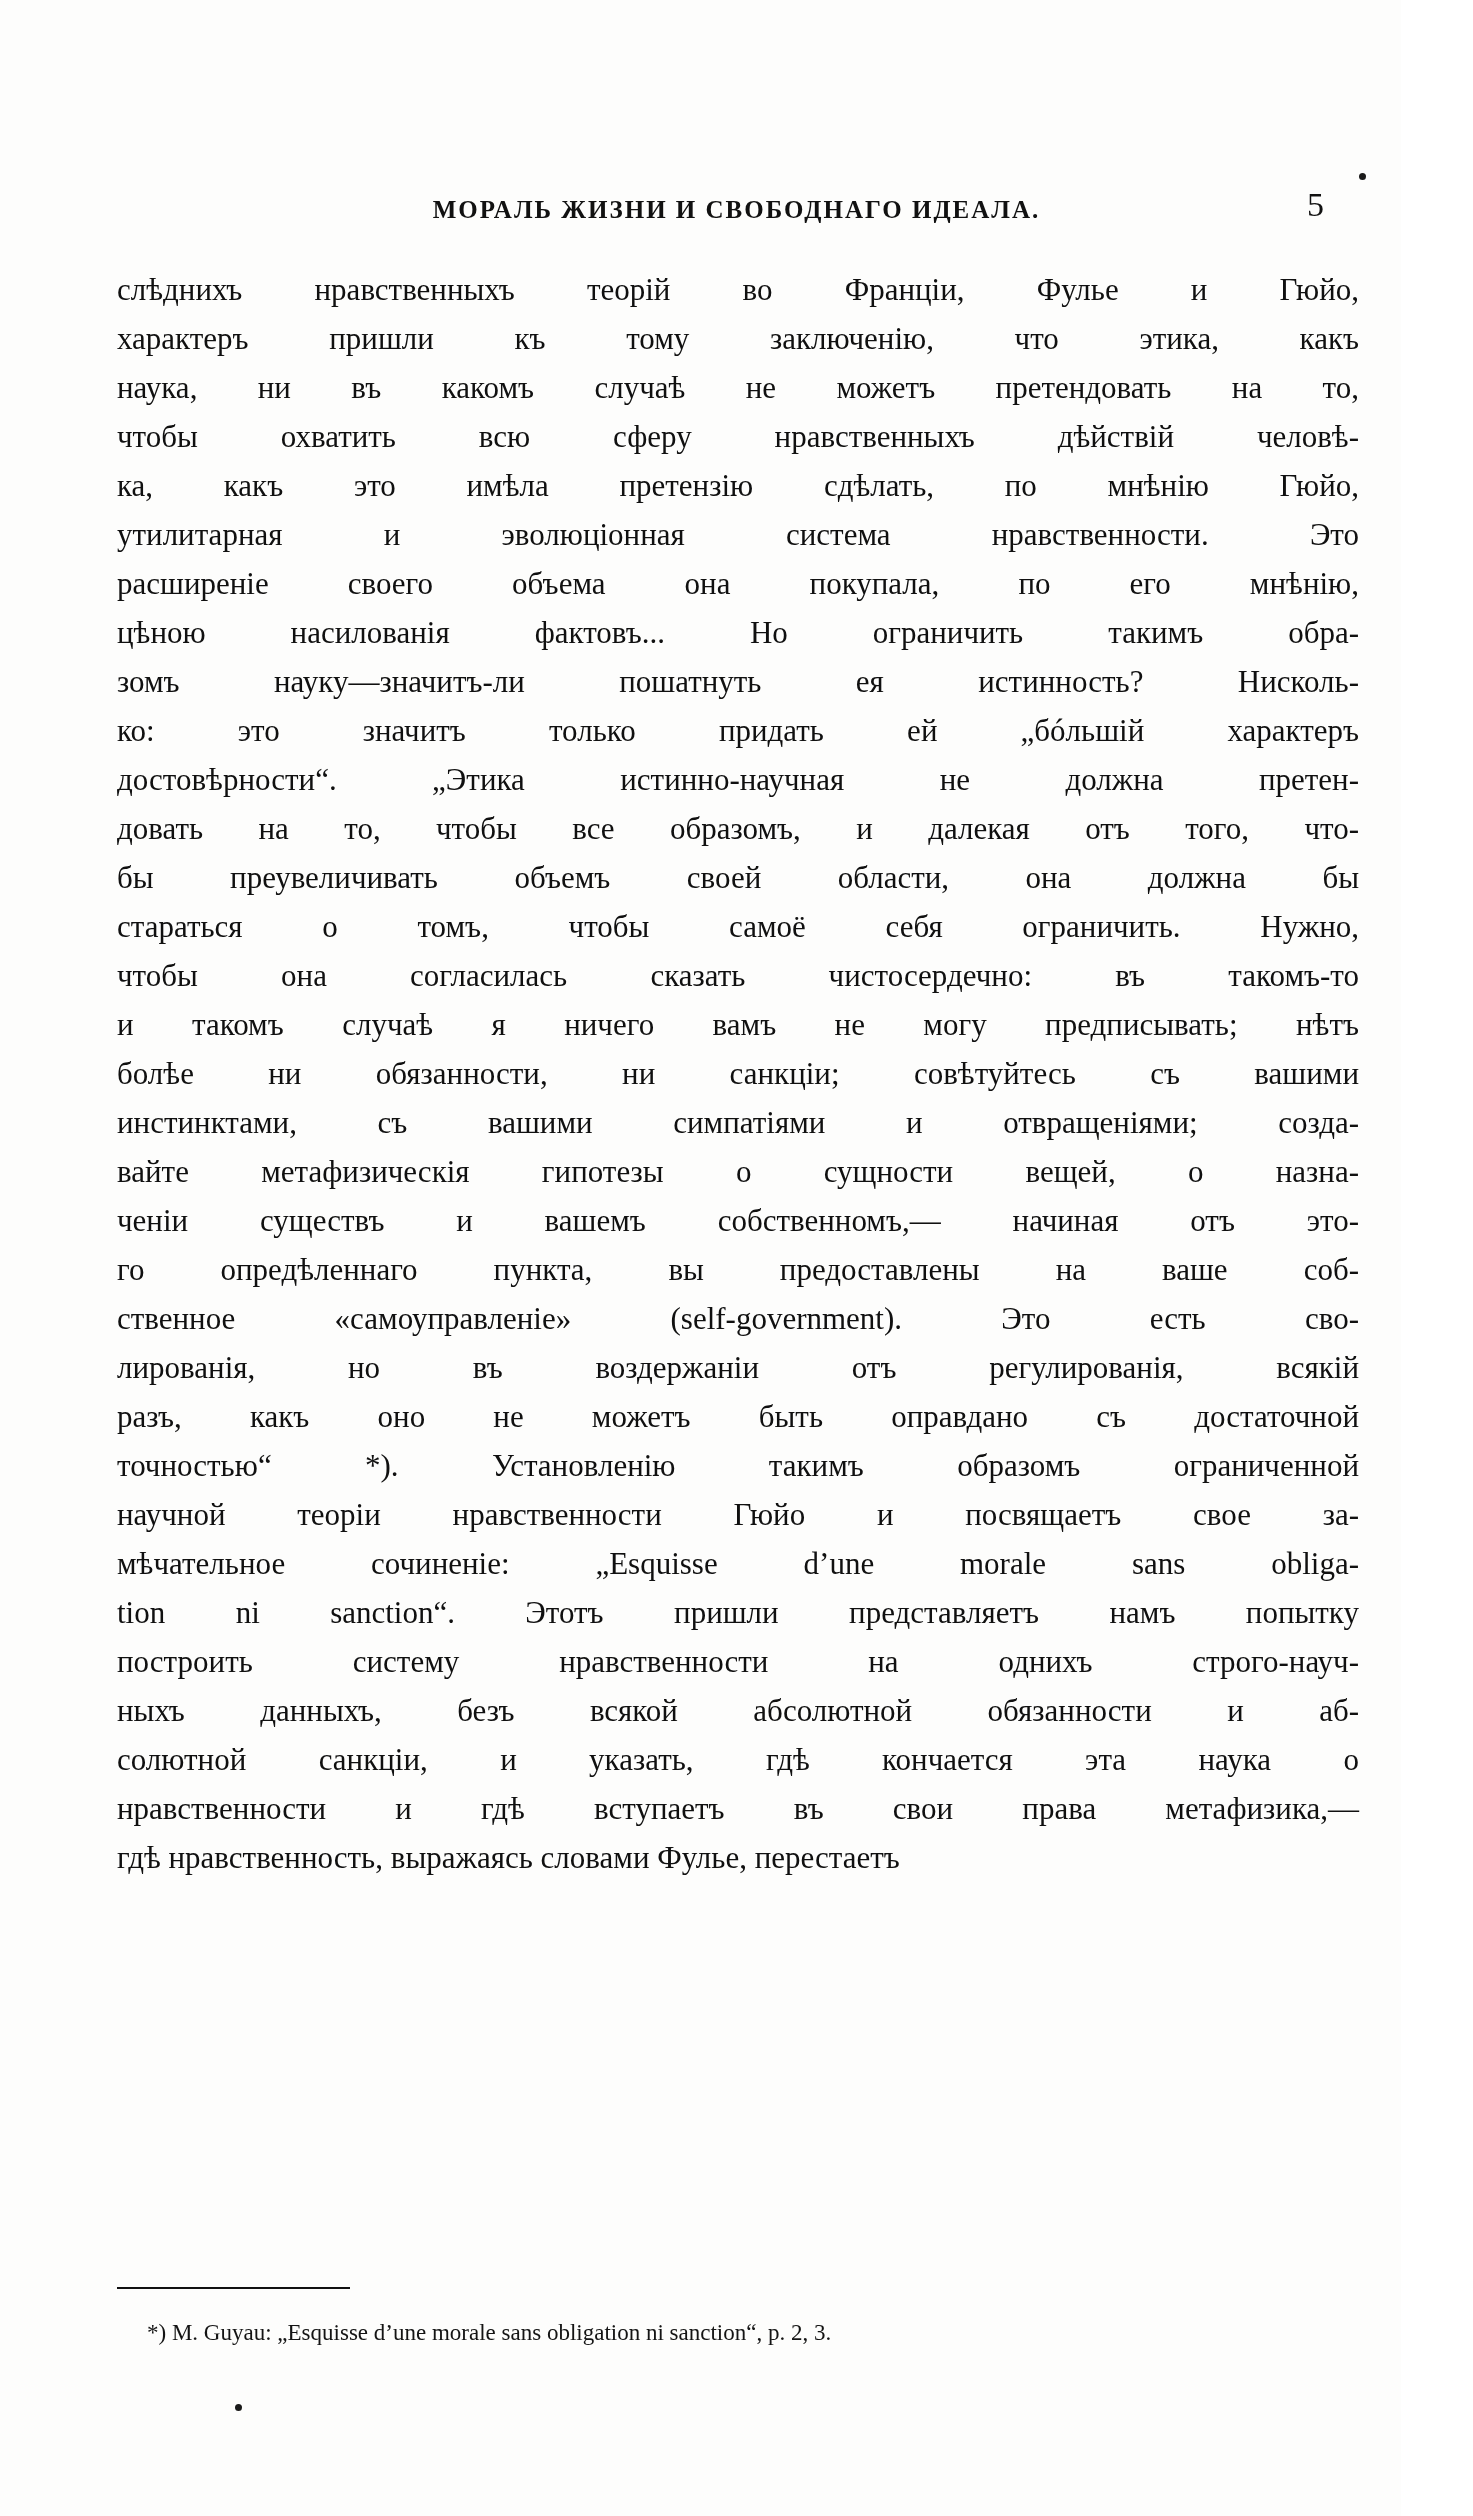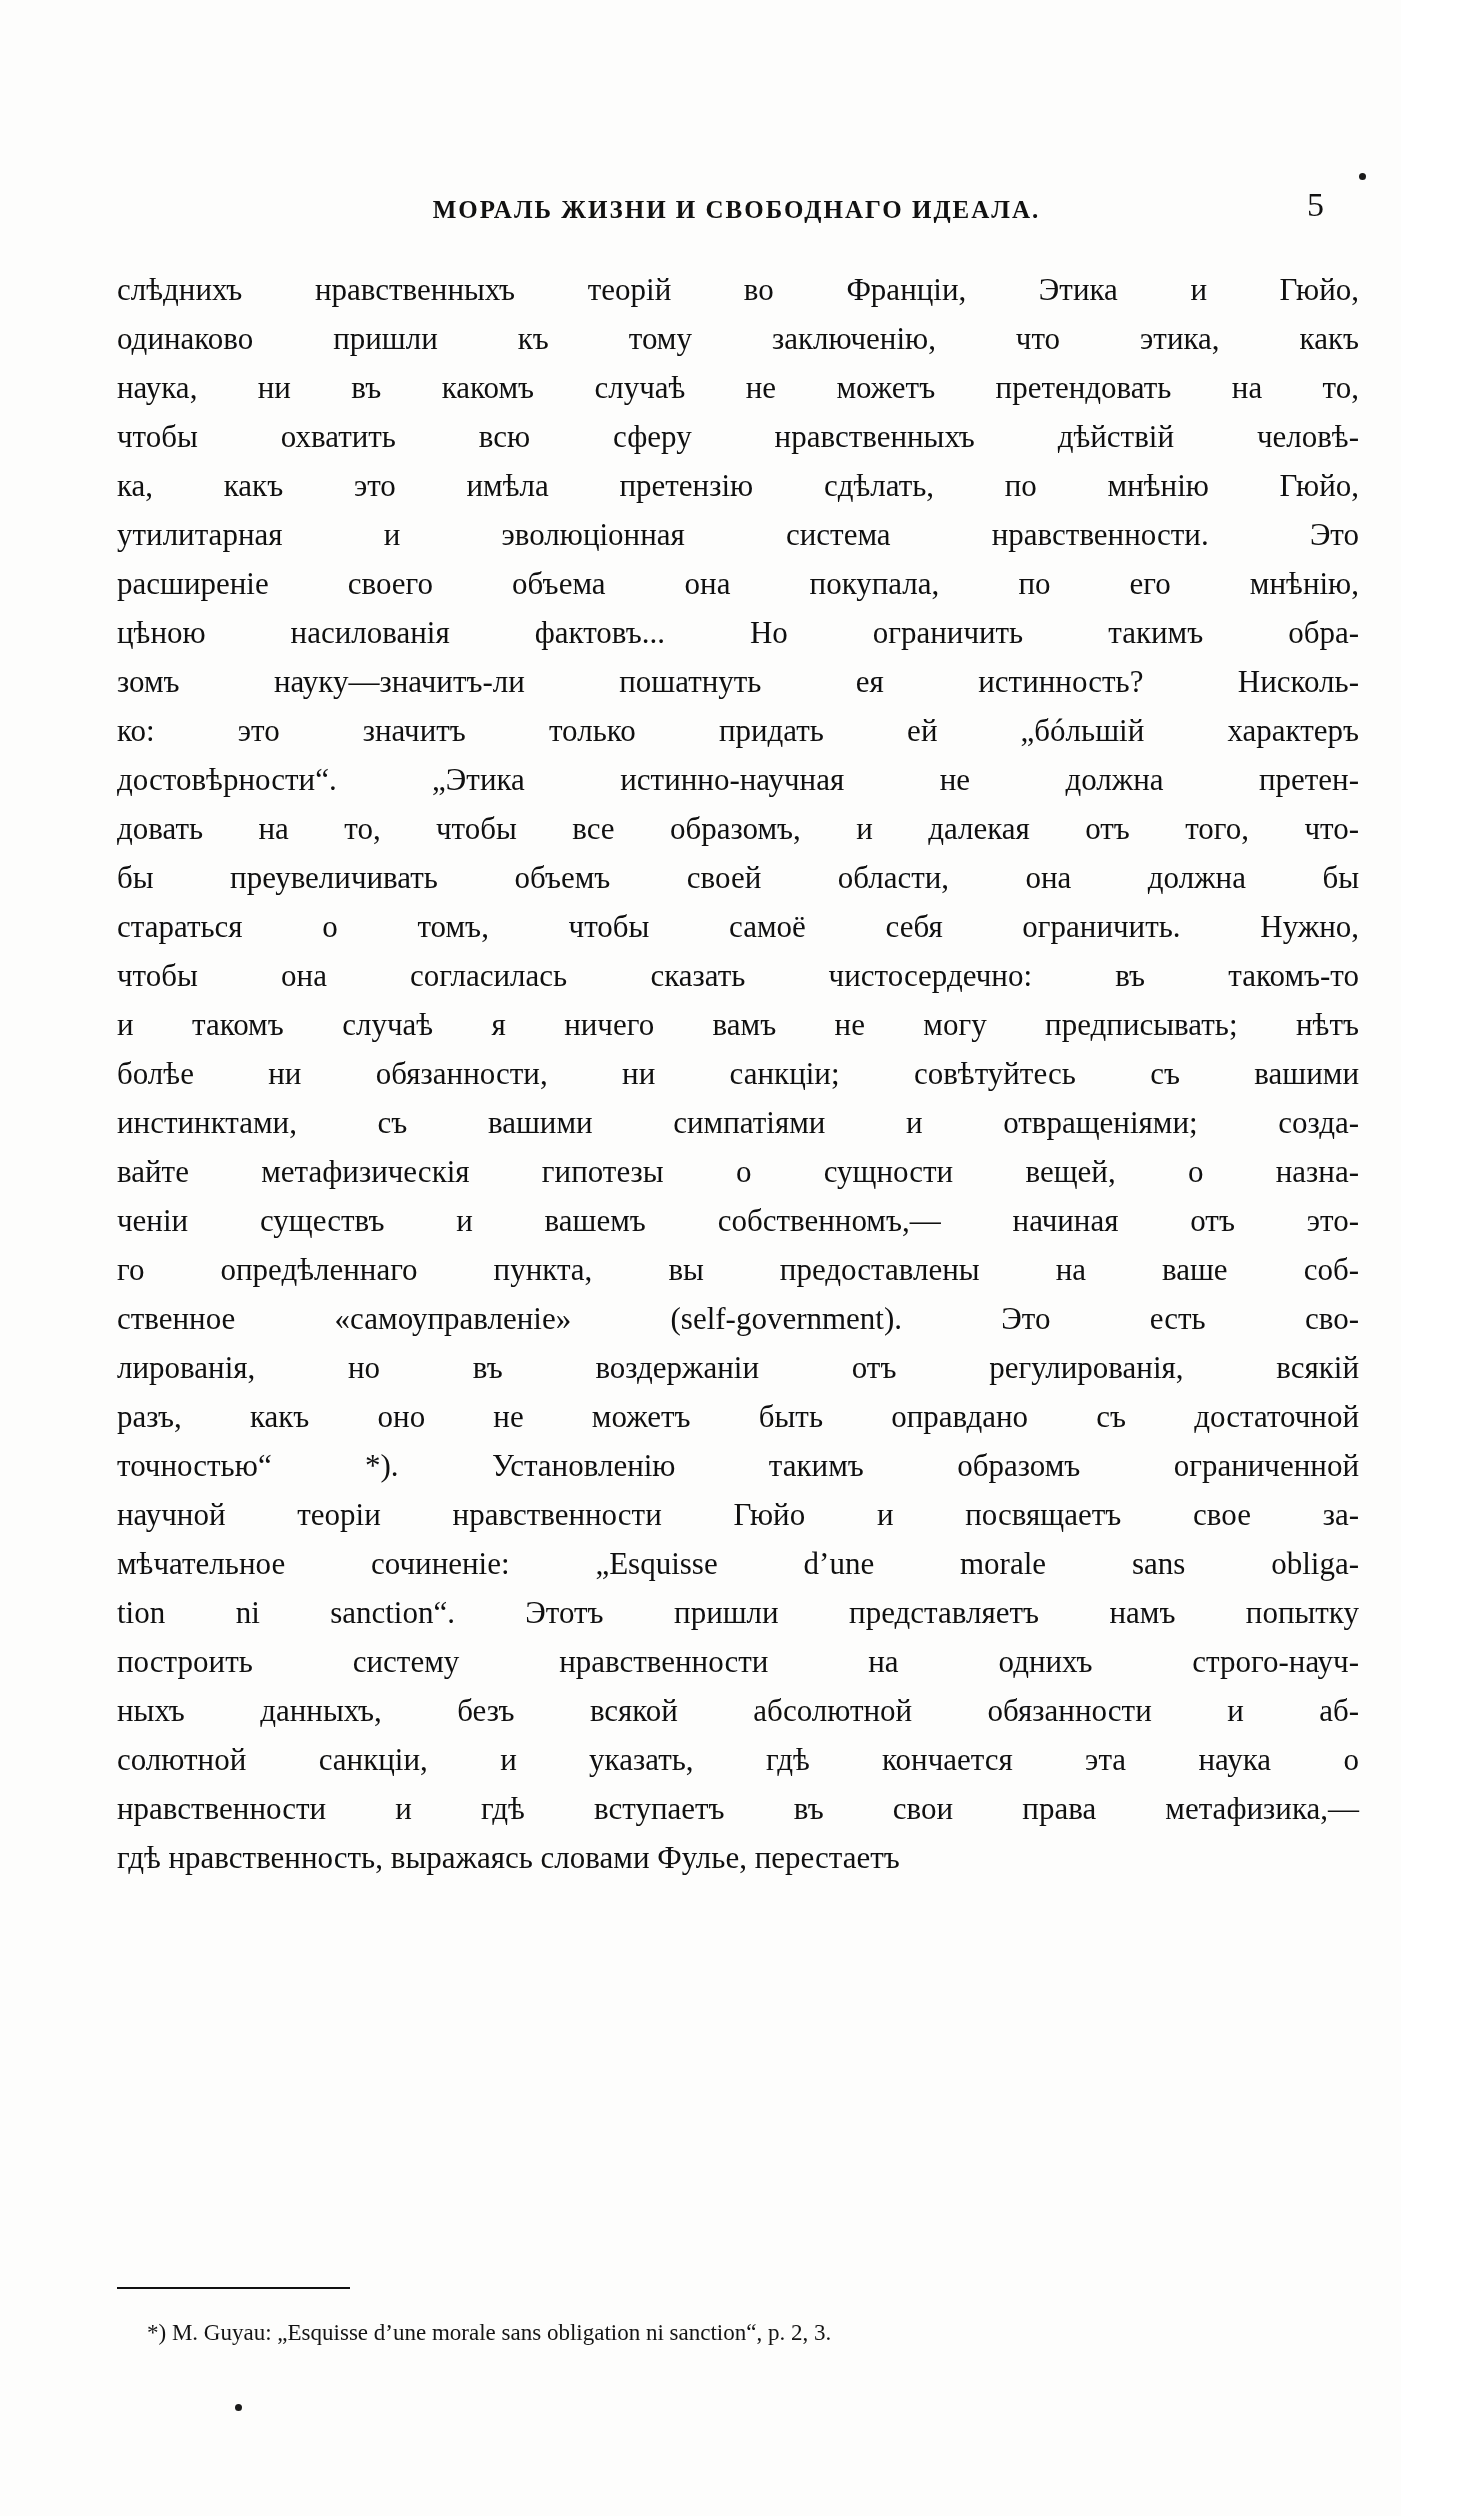--- a/index.html
+++ b/index.html
@@ -118,22 +118,22 @@
 
 <div class="page">
 
   <div class="top-dot"></div>
 
   <div class="running-head">МОРАЛЬ ЖИЗНИ И СВОБОДНАГО ИДЕАЛА.</div>
   <div class="folio">5</div>
 
   <div class="body-text">
     <p>
-      <span class="ln j">слѣднихъ нравственныхъ теорій во Франціи, Этика и Гюйо,</span>
-      <span class="ln j">одинаково пришли къ тому заключенію, что этика, какъ</span>
+      <span class="ln j">слѣднихъ нравственныхъ теорій во Франціи, Фулье и Гюйо,</span>
+      <span class="ln j">характеръ пришли къ тому заключенію, что этика, какъ</span>
       <span class="ln j">наука, ни въ какомъ случаѣ не можетъ претендовать на то,</span>
       <span class="ln j">чтобы охватить всю сферу нравственныхъ дѣйствій человѣ-</span>
       <span class="ln j">ка, какъ это имѣла претензію сдѣлать, по мнѣнію Гюйо,</span>
       <span class="ln j">утилитарная и эволюціонная система нравственности. Это</span>
       <span class="ln j">расширеніе своего объема она покупала, по его мнѣнію,</span>
       <span class="ln j">цѣною насилованія фактовъ... Но ограничить такимъ обра-</span>
       <span class="ln j">зомъ науку—значитъ-ли пошатнуть ея истинность? Нисколь-</span>
       <span class="ln j">ко: это значитъ только придать ей „бóльшій характеръ</span>
       <span class="ln j">достовѣрности“. „Этика истинно-научная не должна претен-</span>
       <span class="ln j">довать на то, чтобы все образомъ, и далекая отъ того, что-</span>

